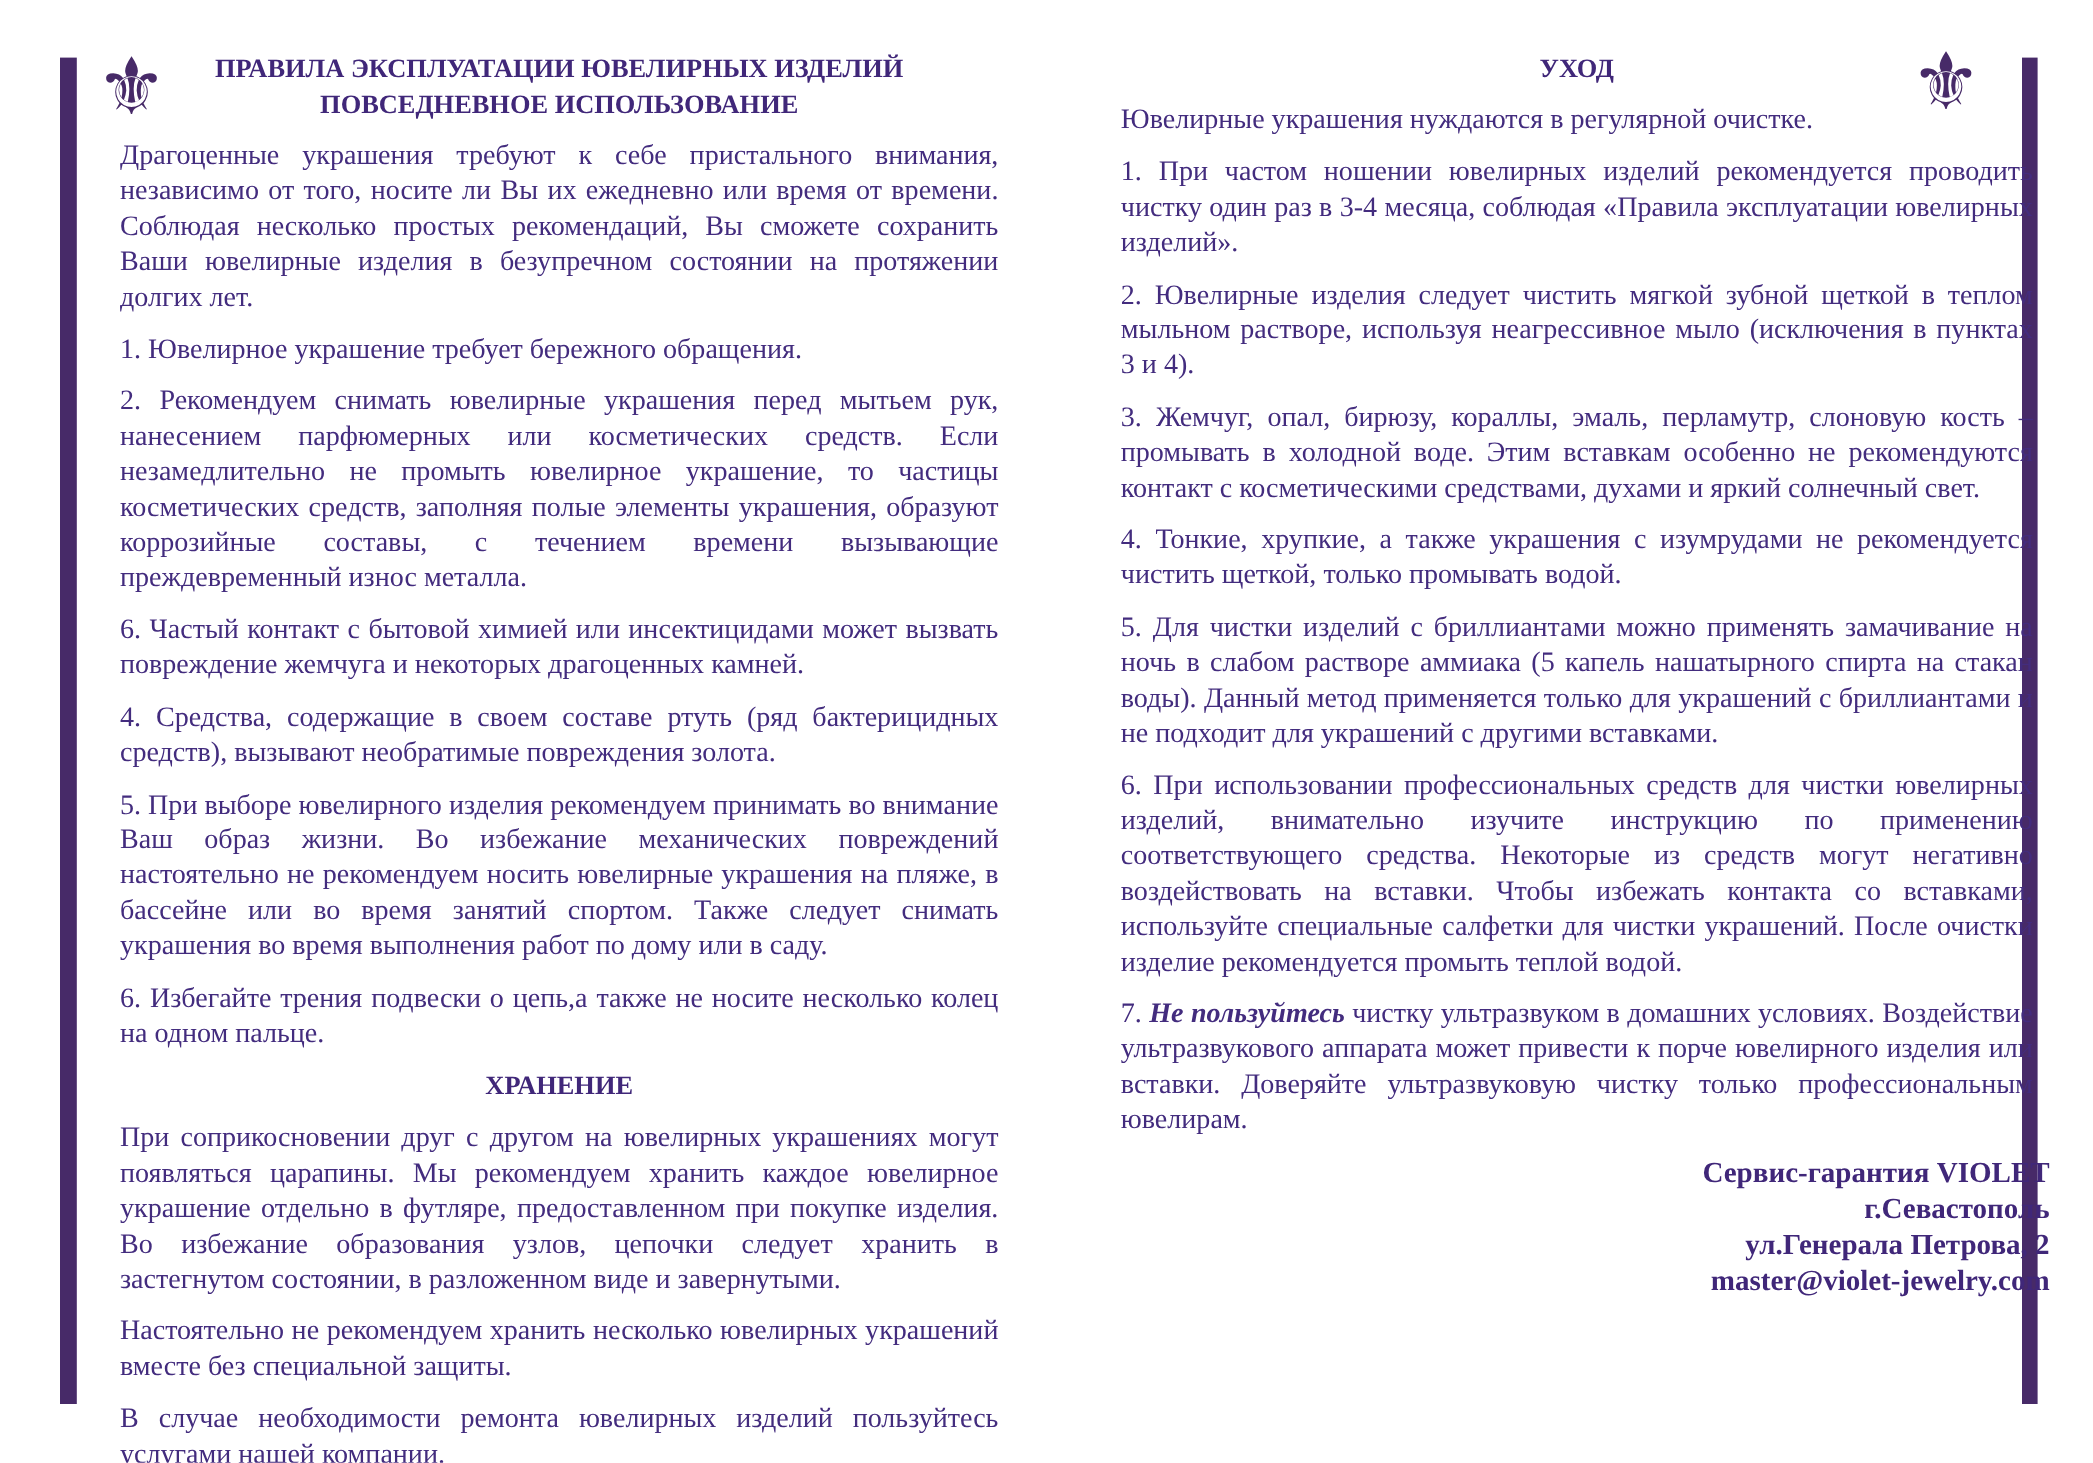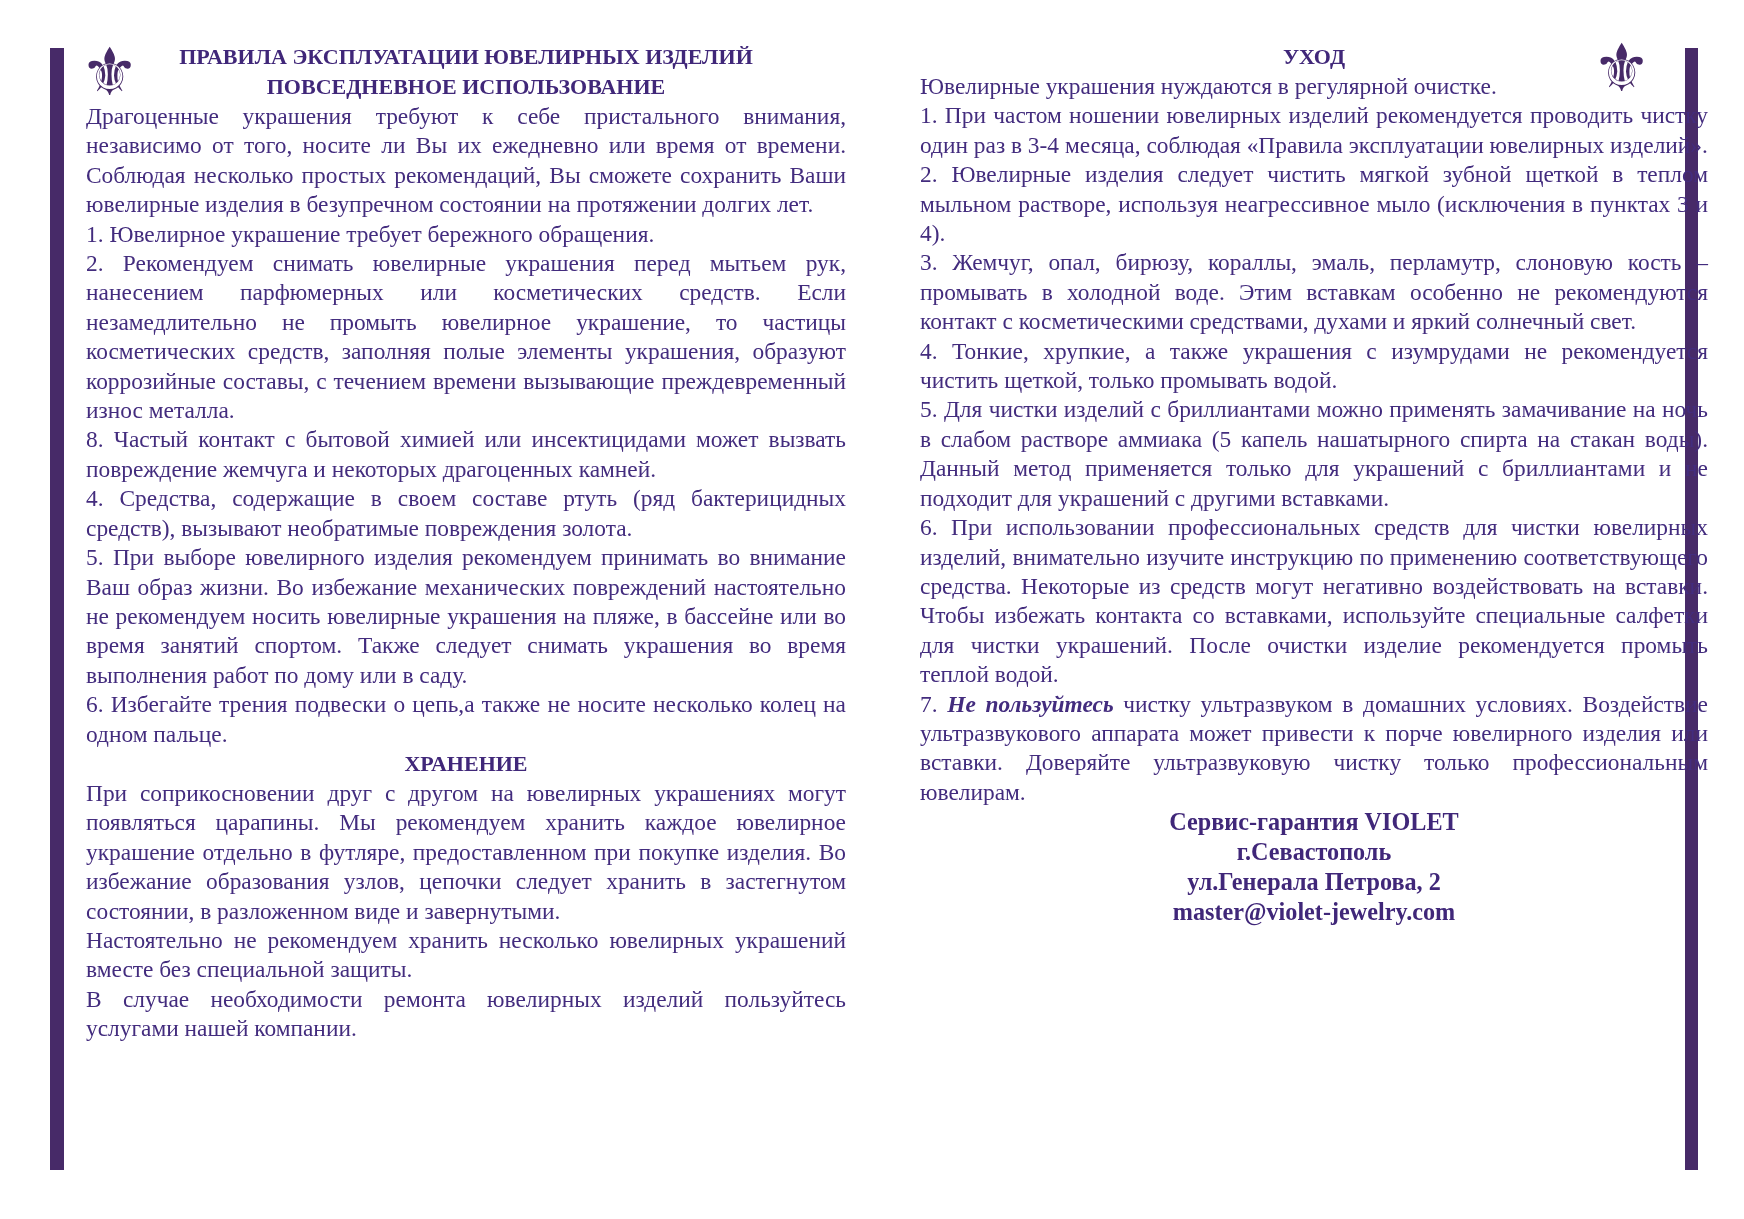--- a/index.html
+++ b/index.html
@@ -23,25 +23,25 @@
   .col{position:absolute;top:42px;color:#432c7e;font-size:23.4px;line-height:29.4px;}
   .col-left{left:86px;width:760px;}
   .col-right{left:920px;width:788px;}
 
   .doc-heading{
     margin:0;font-size:22px;font-weight:bold;text-align:center;
     color:#402779;line-height:30px;
   }
   .doc-heading .hline{display:block;}
 
-  .para{margin:0;text-align:justify;font-family:Liberation Serif, serif;}
+  .para{margin:14px;text-align:justify;font-family:Liberation Serif, serif;}
   .bold-italic{font-weight:bold;font-style:italic;}
 
   .contact{
-    margin-top:0;text-align:center;font-weight:bold;color:#402779;
+    margin-top:0;text-align:right;font-weight:bold;color:#402779;
     font-size:24.2px;line-height:30px;
   }
   .contact div{white-space:nowrap;}
 </style>
 </head>
 <body>
 
 <div class="page">
 
   <div class="bar bar-left"></div>
@@ -51,21 +51,21 @@
   <span class="fleur fleur-right">⚜</span>
 
   <section class="col col-left">
     <h1 class="doc-heading">
       <span class="hline">ПРАВИЛА ЭКСПЛУАТАЦИИ ЮВЕЛИРНЫХ ИЗДЕЛИЙ</span>
       <span class="hline">ПОВСЕДНЕВНОЕ ИСПОЛЬЗОВАНИЕ</span>
     </h1>
     <p class="para">Драгоценные украшения требуют к себе пристального внимания, независимо от того, носите ли Вы их ежедневно или время от времени. Соблюдая несколько простых рекомендаций, Вы сможете сохранить Ваши ювелирные изделия в безупречном состоянии на протяжении долгих лет.</p>
     <p class="para">1. Ювелирное украшение требует бережного обращения.</p>
     <p class="para">2. Рекомендуем снимать ювелирные украшения перед мытьем рук, нанесением парфюмерных или косметических средств. Если незамедлительно не промыть ювелирное украшение, то частицы косметических средств, заполняя полые элементы украшения, образуют коррозийные составы, с течением времени вызывающие преждевременный износ металла.</p>
-    <p class="para">8. Частый контакт с бытовой химией или инсектицидами может вызвать повреждение жемчуга и некоторых драгоценных камней.</p>
+    <p class="para">6. Частый контакт с бытовой химией или инсектицидами может вызвать повреждение жемчуга и некоторых драгоценных камней.</p>
     <p class="para">4. Средства, содержащие в своем составе ртуть (ряд бактерицидных средств), вызывают необратимые повреждения золота.</p>
     <p class="para">5. При выборе ювелирного изделия рекомендуем принимать во внимание Ваш образ жизни. Во избежание механических повреждений настоятельно не рекомендуем носить ювелирные украшения на пляже, в бассейне или во время занятий спортом. Также следует снимать украшения во время выполнения работ по дому или в саду.</p>
     <p class="para">6. Избегайте трения подвески о цепь,а также не носите несколько колец на одном пальце.</p>
     <h2 class="doc-heading">ХРАНЕНИЕ</h2>
     <p class="para">При соприкосновении друг с другом на ювелирных украшениях могут появляться царапины. Мы рекомендуем хранить каждое ювелирное украшение отдельно в футляре, предоставленном при покупке изделия. Во избежание образования узлов, цепочки следует хранить в застегнутом состоянии, в разложенном виде и завернутыми.</p>
     <p class="para">Настоятельно не рекомендуем хранить несколько ювелирных украшений вместе без специальной защиты.</p>
     <p class="para">В случае необходимости ремонта ювелирных изделий пользуйтесь услугами нашей компании.</p>
   </section>
 
   <section class="col col-right">

